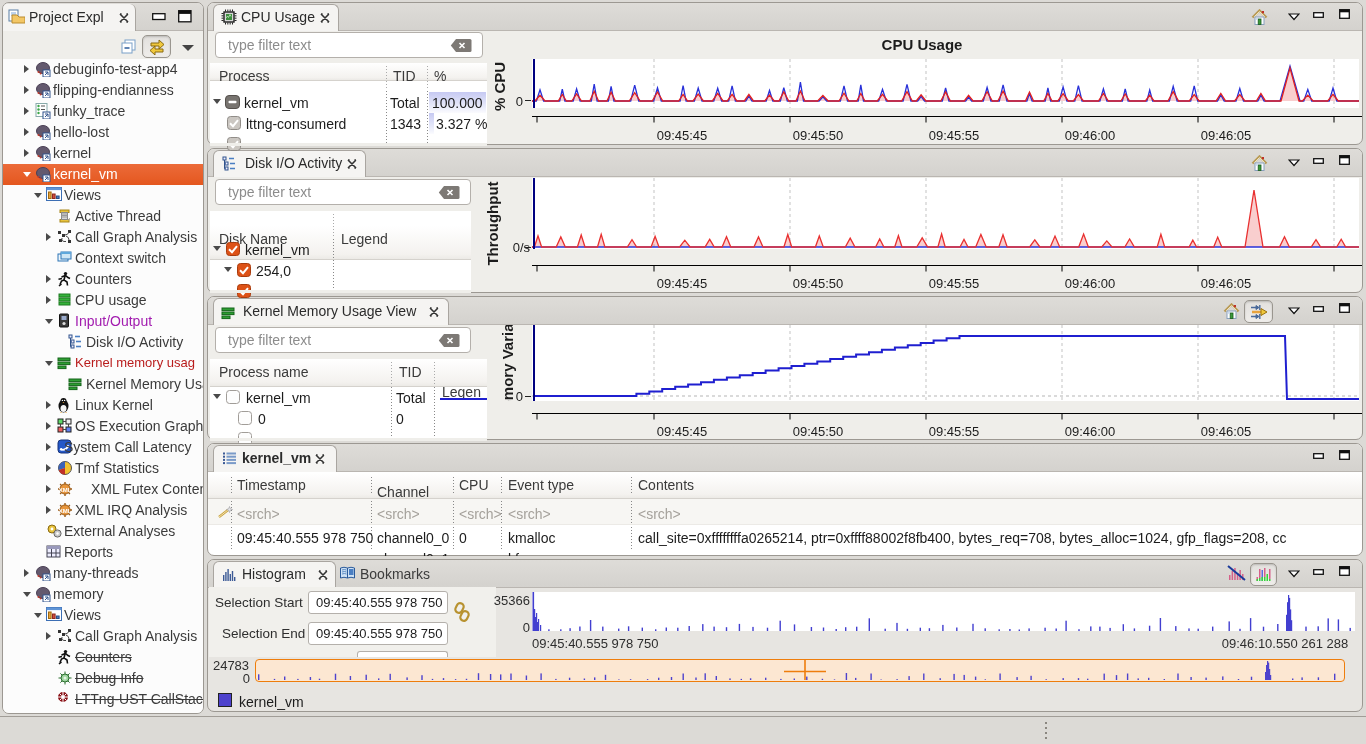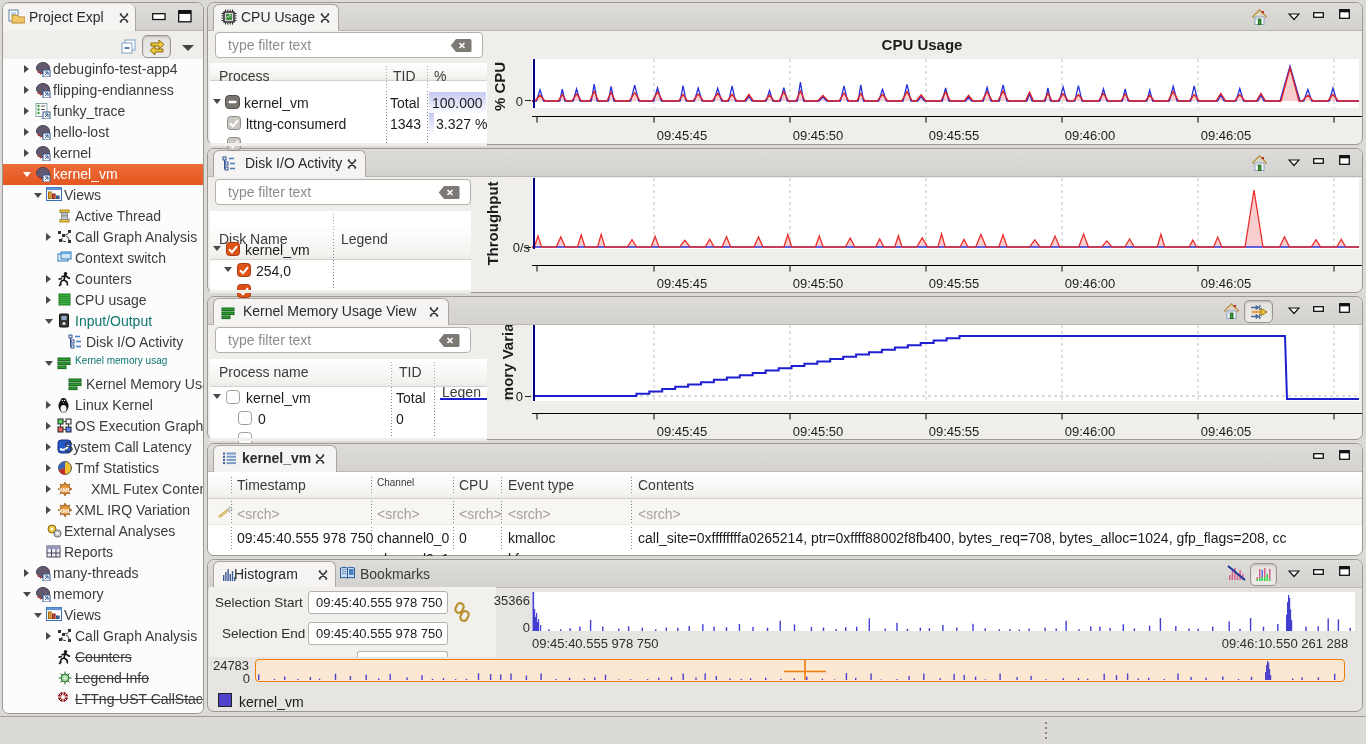--- a/index.html
+++ b/index.html
@@ -204,21 +204,21 @@
     <span style="position:absolute;left:42px;top:316px;">
       <div style="width:0;height:0;border-top:5px solid #4a4a4a;border-left:4px solid transparent;border-right:4px solid transparent;"></div>
     </span>
     <span style="position:absolute;left:54px;top:310px;">
       <svg width="14" height="15" viewBox="0 0 14 15" style="">
         <rect x="2.5" y="1" width="9" height="13" rx="1" fill="#3a3a3a" stroke="#111"></rect>
         <rect x="4.5" y="3" width="5" height="4" fill="#9ac"></rect>
         <circle cx="7" cy="10.5" r="1.6" fill="#ddd"></circle>
       </svg>
     </span>
-    <span style="position:absolute;left:72px;top:310px;font-size:14px;color:#0f766e;white-space:nowrap;text-align:right;">Input/Output</span>
+    <span style="position:absolute;left:72px;top:310px;font-size:14px;color:#a21caf;white-space:nowrap;text-align:right;">Input/Output</span>
     <span style="position:absolute;left:65px;top:331px;">
       <svg width="16" height="15" viewBox="0 0 16 15" style="">
         <rect x="1" y="1" width="3" height="3" fill="#eef" stroke="#31538c"></rect>
         <rect x="3" y="6" width="3" height="3" fill="#eef" stroke="#31538c"></rect>
         <rect x="3" y="11" width="3" height="3" fill="#eef" stroke="#31538c"></rect>
         <path d="M2.5 4 v8.5 M2.5 7.5 h1 M2.5 12.5 h1" stroke="#31538c" fill="none"></path>
         <line x1="7" y1="2.5" x2="12" y2="2.5" stroke="#4a7ec2" stroke-width="1.6"></line>
         <line x1="8" y1="7.5" x2="13" y2="7.5" stroke="#4a7ec2" stroke-width="1.6"></line>
         <line x1="8" y1="12.5" x2="13" y2="12.5" stroke="#4a7ec2" stroke-width="1.6"></line>
       </svg>
@@ -227,21 +227,21 @@
     <span style="position:absolute;left:42px;top:358px;">
       <div style="width:0;height:0;border-top:5px solid #4a4a4a;border-left:4px solid transparent;border-right:4px solid transparent;"></div>
     </span>
     <span style="position:absolute;left:54px;top:352px;">
       <svg width="15" height="15" viewBox="0 0 15 15" style="">
         <rect x="1" y="3" width="12" height="2.6" fill="#2e9e33" stroke="#14641a"></rect>
         <rect x="1" y="7" width="12" height="2.6" fill="#2e9e33" stroke="#14641a"></rect>
         <rect x="1" y="11" width="8" height="2.6" fill="#2e9e33" stroke="#14641a"></rect>
       </svg>
     </span>
-    <span style="position:absolute;left:72px;top:352px;font-size:10px;color:#0f766e;white-space:nowrap;">Kernel memory usag</span>
+    <span style="position:absolute;left:72px;top:352px;font-size:13px;color:#b91c1c;white-space:nowrap;">Kernel memory usag</span>
     <span style="position:absolute;left:65px;top:373px;">
       <svg width="15" height="15" viewBox="0 0 15 15" style="">
         <rect x="1" y="3" width="12" height="2.6" fill="#2e9e33" stroke="#14641a"></rect>
         <rect x="1" y="7" width="12" height="2.6" fill="#2e9e33" stroke="#14641a"></rect>
         <rect x="1" y="11" width="8" height="2.6" fill="#2e9e33" stroke="#14641a"></rect>
       </svg>
     </span>
     <span style="position:absolute;left:83px;top:373px;font-size:14px;color:#3b3b3b;white-space:nowrap;">Kernel Memory Usa</span>
     <span style="position:absolute;left:43px;top:398px;">
       <div style="width:0;height:0;border-left:5px solid #4a4a4a;border-top:4px solid transparent;border-bottom:4px solid transparent;"></div>
@@ -326,21 +326,21 @@
           <line x1="8.0" y1="13.0" x2="8.0" y2="15.0"></line>
           <line x1="4.5" y1="11.5" x2="3.1" y2="12.9"></line>
           <line x1="3.0" y1="8.0" x2="1.0" y2="8.0"></line>
           <line x1="4.5" y1="4.5" x2="3.1" y2="3.1"></line>
           <line x1="8.0" y1="3.0" x2="8.0" y2="1.0"></line>
           <line x1="11.5" y1="4.5" x2="12.9" y2="3.1"></line>
         </g>
         <text x="8" y="10.5" font-size="6" font-weight="bold" fill="#fff" text-anchor="middle" font-family="Liberation Sans">XML</text>
       </svg>
     </span>
-    <span style="position:absolute;left:72px;top:499px;font-size:14px;color:#3b3b3b;white-space:nowrap;">XML IRQ Variation</span>
+    <span style="position:absolute;left:72px;top:499px;font-size:14px;color:#3b3b3b;white-space:nowrap;">XML IRQ Analysis</span>
     <span style="position:absolute;left:43px;top:520px;">
       <svg width="17" height="16" viewBox="0 0 17 16" style="">
         <circle cx="6" cy="6" r="4" fill="#e8c33d" stroke="#8a6a10"></circle>
         <circle cx="6" cy="6" r="1.4" fill="#fff"></circle>
         <circle cx="11.5" cy="10.5" r="3.6" fill="#c8c8c8" stroke="#666"></circle>
         <circle cx="11.5" cy="10.5" r="1.2" fill="#fff"></circle>
       </svg>
     </span>
     <span style="position:absolute;left:61px;top:520px;font-size:14px;color:#3b3b3b;white-space:nowrap;">External Analyses</span>
     <span style="position:absolute;left:43px;top:541px;">
@@ -422,21 +422,21 @@
           <line x1="8.0" y1="12.0" x2="8.0" y2="14.5"></line>
           <line x1="5.2" y1="10.8" x2="3.4" y2="12.6"></line>
           <line x1="4.0" y1="8.0" x2="1.5" y2="8.0"></line>
           <line x1="5.2" y1="5.2" x2="3.4" y2="3.4"></line>
           <line x1="8.0" y1="4.0" x2="8.0" y2="1.5"></line>
           <line x1="10.8" y1="5.2" x2="12.6" y2="3.4"></line>
         </g>
         <circle cx="8" cy="8" r="1.5" fill="#e7f5e7"></circle>
       </svg>
     </span>
-    <span style="position:absolute;left:72px;top:667px;font-size:14px;color:#3b3b3b;text-decoration:line-through;white-space:nowrap;">Legend Info</span>
+    <span style="position:absolute;left:72px;top:667px;font-size:14px;color:#3b3b3b;text-decoration:line-through;white-space:nowrap;">Debug Info</span>
     <span style="position:absolute;left:54px;top:688px;">
       <svg width="12" height="12" viewBox="0 0 12 12" style="">
         <circle cx="6" cy="6" r="5" fill="#8a1218"></circle>
         <circle cx="6" cy="6" r="2" fill="#fff"></circle>
         <path d="M6 1 v3 M6 8 v3 M1 6 h3 M8 6 h3 M2.5 2.5 l2 2 M7.5 7.5 l2 2 M9.5 2.5 l-2 2 M4.5 7.5 l-2 2" stroke="#fff" stroke-width="1"></path>
       </svg>
     </span>
     <span style="position:absolute;left:72px;top:688px;font-size:14px;color:#3b3b3b;text-decoration:line-through;white-space:nowrap;">LTTng-UST CallStack</span>
     <span style="position:absolute;left:54px;top:709px;">
       <svg width="16" height="16" viewBox="0 0 16 16" style="">
@@ -845,21 +845,21 @@
     <svg style="position:absolute;left:1105px;top:9px" width="11" height="7">
       <rect x="0.7" y="0.7" width="9.6" height="4.6" fill="#fff" stroke="#111" stroke-width="1.3"></rect>
     </svg>
     <svg style="position:absolute;left:1131px;top:6px" width="12" height="11">
       <rect x="0.7" y="0.7" width="9.6" height="8.6" fill="#fff" stroke="#111" stroke-width="1.3"></rect>
       <rect x="0.7" y="0.7" width="9.6" height="2.6" fill="#111"></rect>
     </svg>
   </div>
 <div style="position:absolute;left:208px;top:473px;width:1154px;height:26px;background:linear-gradient(#ffffff,#f4f2ef 85%,#eceae6);border-bottom:1px solid #d5d2cd;box-sizing:border-box;">
     <span style="position:absolute;left:29px;top:4px;font-size:14px;color:#3a3a3a;">Timestamp</span>
-    <span style="position:absolute;left:169px;top:4px;font-size:10px;color:#3a3a3a;">Channel</span>
+    <span style="position:absolute;left:169px;top:11px;font-size:14px;color:#3a3a3a;">Channel</span>
     <span style="position:absolute;left:251px;top:4px;font-size:14px;color:#3a3a3a;">CPU</span>
     <span style="position:absolute;left:300px;top:4px;font-size:14px;color:#3a3a3a;">Event type</span>
     <span style="position:absolute;left:430px;top:4px;font-size:14px;color:#3a3a3a;">Contents</span>
   </div>
 <div style="position:absolute;left:231px;top:477px;width:1px;height:18px;background-image:linear-gradient(#888 45%,transparent 45%);background-size:1px 3px;"></div>
 <div style="position:absolute;left:371px;top:477px;width:1px;height:18px;background-image:linear-gradient(#888 45%,transparent 45%);background-size:1px 3px;"></div>
 <div style="position:absolute;left:453px;top:477px;width:1px;height:18px;background-image:linear-gradient(#888 45%,transparent 45%);background-size:1px 3px;"></div>
 <div style="position:absolute;left:501px;top:477px;width:1px;height:18px;background-image:linear-gradient(#888 45%,transparent 45%);background-size:1px 3px;"></div>
 <div style="position:absolute;left:631px;top:477px;width:1px;height:18px;background-image:linear-gradient(#888 45%,transparent 45%);background-size:1px 3px;"></div>
 <div style="position:absolute;left:208px;top:499px;width:1154px;height:26px;background:#f7f6f3;border-bottom:1px solid #eceae6;"></div>
@@ -902,21 +902,21 @@
     <span style="position:absolute;left:14px;top:7px">
       <svg width="15" height="14" viewBox="0 0 15 14" style="">
         <rect x="1.0" y="8" width="1.4" height="6" fill="#3c5a96"></rect>
         <rect x="3.2" y="5" width="1.4" height="9" fill="#3c5a96"></rect>
         <rect x="5.4" y="2" width="1.4" height="12" fill="#3c5a96"></rect>
         <rect x="7.6000000000000005" y="7" width="1.4" height="7" fill="#3c5a96"></rect>
         <rect x="9.8" y="4" width="1.4" height="10" fill="#3c5a96"></rect>
         <rect x="12.0" y="10" width="1.4" height="4" fill="#3c5a96"></rect>
       </svg>
     </span>
-    <span class="tablabel" style="left:26px;">Histogram</span>
+    <span class="tablabel" style="left:34px;">Histogram</span>
     <svg style="position:absolute;left:109px;top:9px;opacity:1" width="12" height="12">
       <path d="M2 2 L10 10 M10 2 L2 10 M2 2 l1.6 0 M8.4 2 l1.6 0 M2 10 l1.6 0 M8.4 10 l1.6 0" stroke="#333" stroke-width="1.6" fill="none"></path>
     </svg>
     <span style="position:absolute;left:131px;top:6px">
       <svg width="17" height="15" viewBox="0 0 17 15" style="">
         <path d="M8.5 2 Q5 0.5 1.5 2 V12 Q5 10.5 8.5 12 Q12 10.5 15.5 12 V2 Q12 0.5 8.5 2 z" fill="#cfe2f5" stroke="#2a5a9a"></path>
         <path d="M8.5 2 V12" stroke="#2a5a9a"></path>
         <path d="M3 4 Q5.5 3 7.5 4 M3 6 Q5.5 5 7.5 6 M3 8 Q5.5 7 7.5 8" stroke="#5a8ac2" fill="none"></path>
         <rect x="10" y="3" width="4.5" height="6" fill="#4a7ec2"></rect>
       </svg>

